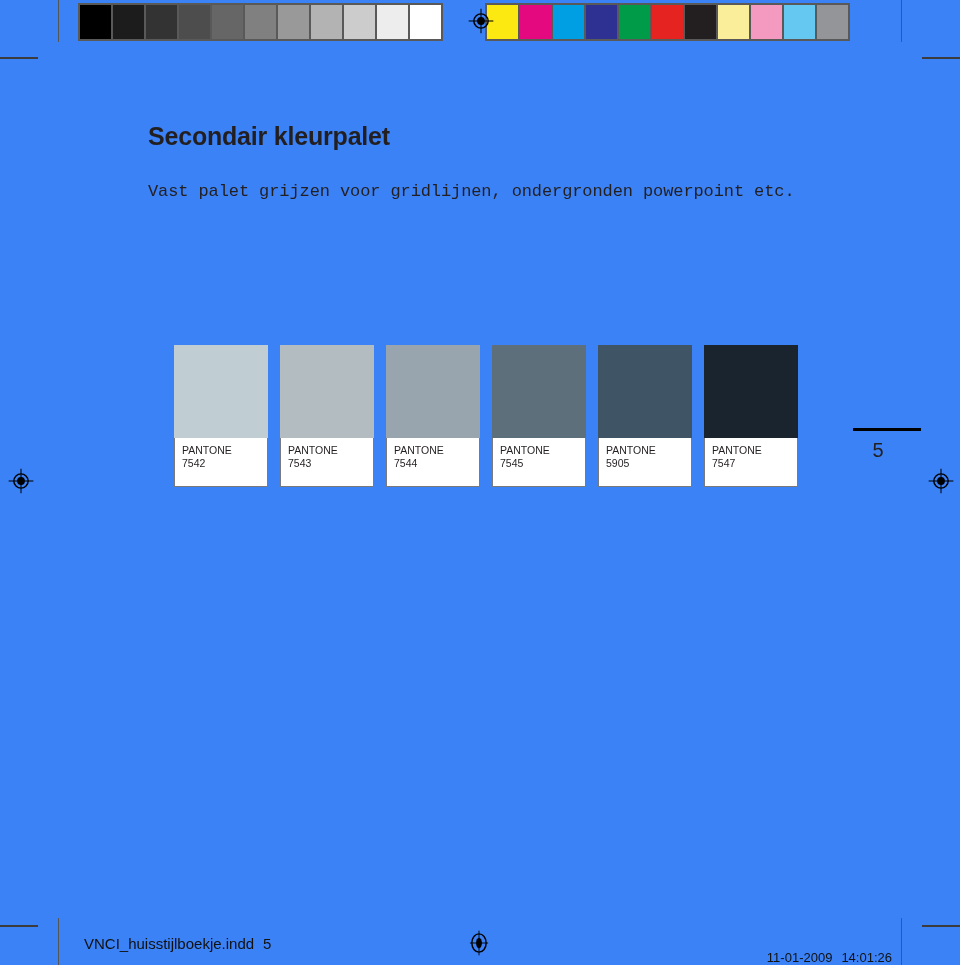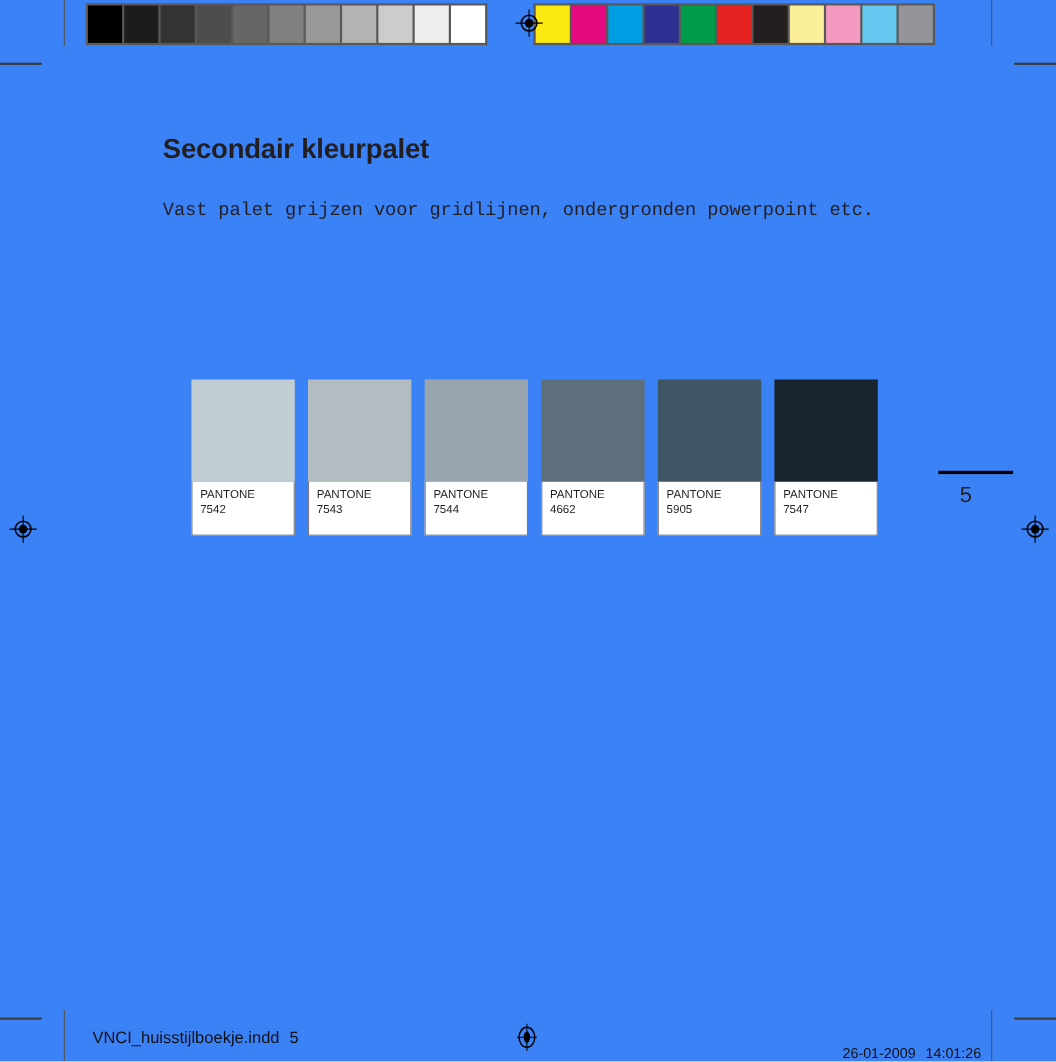--- a/index.html
+++ b/index.html
@@ -263,21 +263,21 @@
         <div class="pantone-color" style="background: rgb(153, 165, 174);"></div>
         <div class="pantone-label">
           <span class="ln">PANTONE</span>
           <span class="ln">7544</span>
         </div>
       </div>
       <div class="pantone-card">
         <div class="pantone-color" style="background: rgb(93, 111, 122);"></div>
         <div class="pantone-label">
           <span class="ln">PANTONE</span>
-          <span class="ln">4662</span>
+          <span class="ln">7545</span>
         </div>
       </div>
       <div class="pantone-card">
         <div class="pantone-color" style="background: rgb(63, 84, 100);"></div>
         <div class="pantone-label">
           <span class="ln">PANTONE</span>
           <span class="ln">5905</span>
         </div>
       </div>
       <div class="pantone-card">
@@ -291,16 +291,16 @@
 
   <div class="pagenum-wrap">
     <div class="pagenum-rule"></div>
     <div class="pagenum">5</div>
   </div>
 
   <div class="footer-left">
     <span>VNCI_huisstijlboekje.indd</span><span class="footer-gap"></span><span>5</span>
   </div>
   <div class="footer-right">
-    <span>26-01-2009</span><span class="footer-gap"></span><span>14:01:26</span>
+    <span>11-01-2009</span><span class="footer-gap"></span><span>14:01:26</span>
   </div>
 
 </div>
 
 </body></html>

